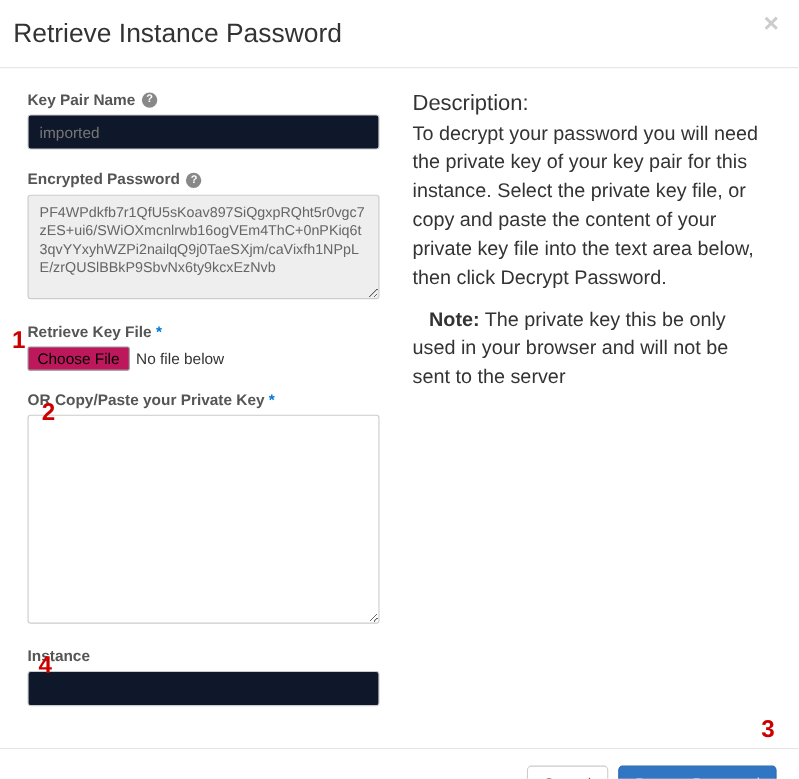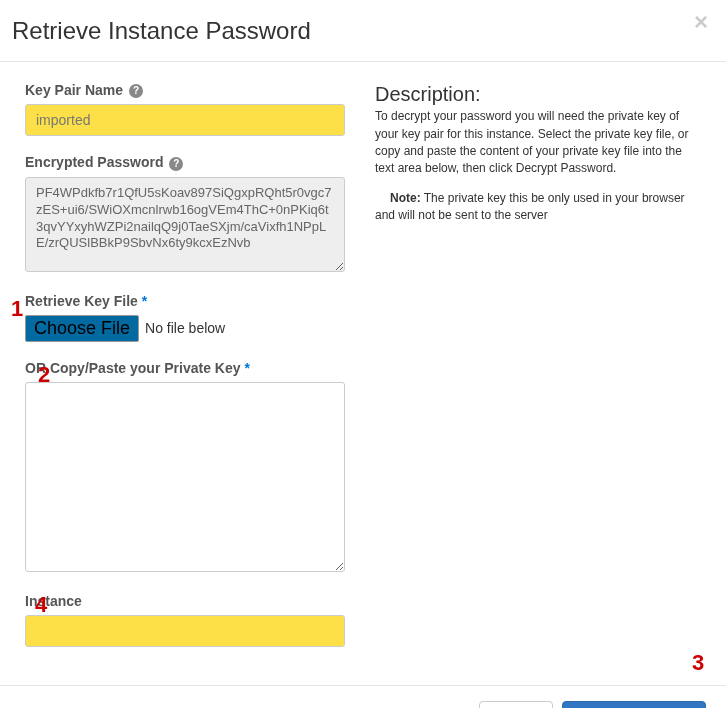--- a/index.html
+++ b/index.html
@@ -89,21 +89,21 @@
       width: 100%;
       padding: 7px 10px;
       font-size: 14px;
       color: #555;
       background-color: #eee;
       border: 1px solid #ccc;
       border-radius: 3px;
       font-family: inherit;
     }
     .readonly-input {
-      background-color: #fde047;
+      background-color: #0f172a;
       color: #777;
     }
     .textarea-encrypted {
       width: 100%;
       height: 95px;
       padding: 7px 10px;
       font-size: 13px;
       font-family: inherit;
       color: #666;
       background-color: #eee;
@@ -126,40 +126,40 @@
       border-radius: 3px;
       resize: vertical;
     }
     .file-picker-row {
       display: flex;
       align-items: center;
       gap: 6px;
     }
     .choose-file-btn {
       font-family: inherit;
-      font-size: 18px;
+      font-size: 14px;
       padding: 2px 8px;
       border: 1px solid #999;
-      background: #0369a1;
+      background: #be185d;
       cursor: pointer;
       border-radius: 2px;
     }
     .no-file-text {
       font-size: 14px;
       color: #333;
     }
     .desc-heading {
       font-size: 20px;
       font-weight: 500;
       color: #333;
       margin-bottom: 2px;
       line-height: 1.2;
     }
     .desc-text {
-      font-size: 12px;
+      font-size: 18px;
       color: #333;
       line-height: 1.45;
       margin-bottom: 12px;
     }
     .desc-text b {
       font-weight: bold;
       margin-left: 15px;
     }
     .modal-footer {
       border-top: 1px solid #e5e5e5;

